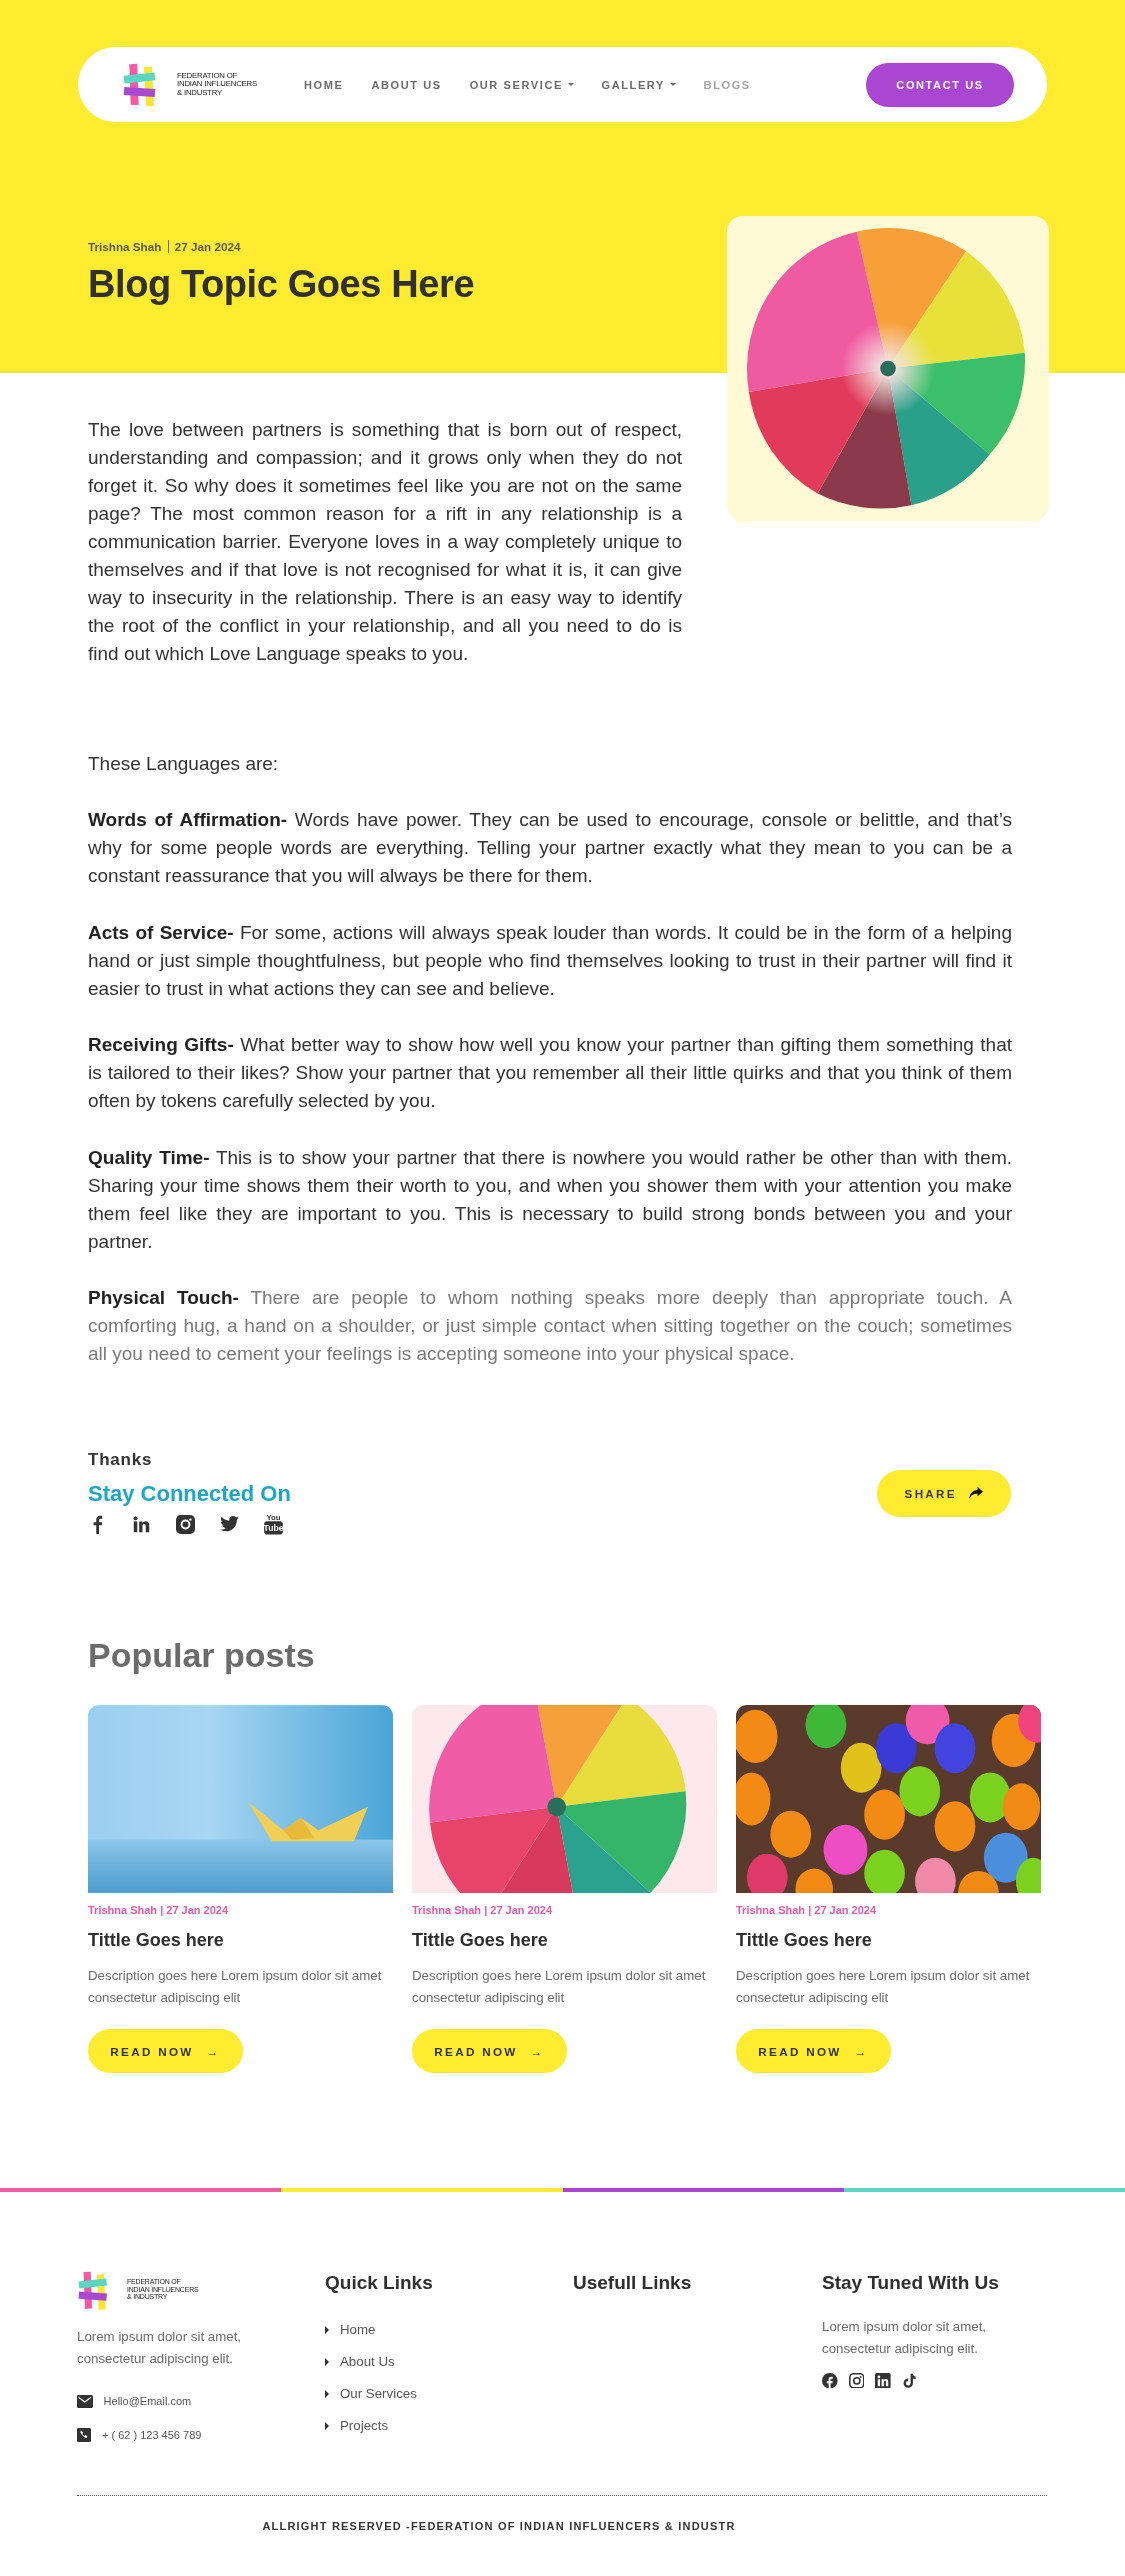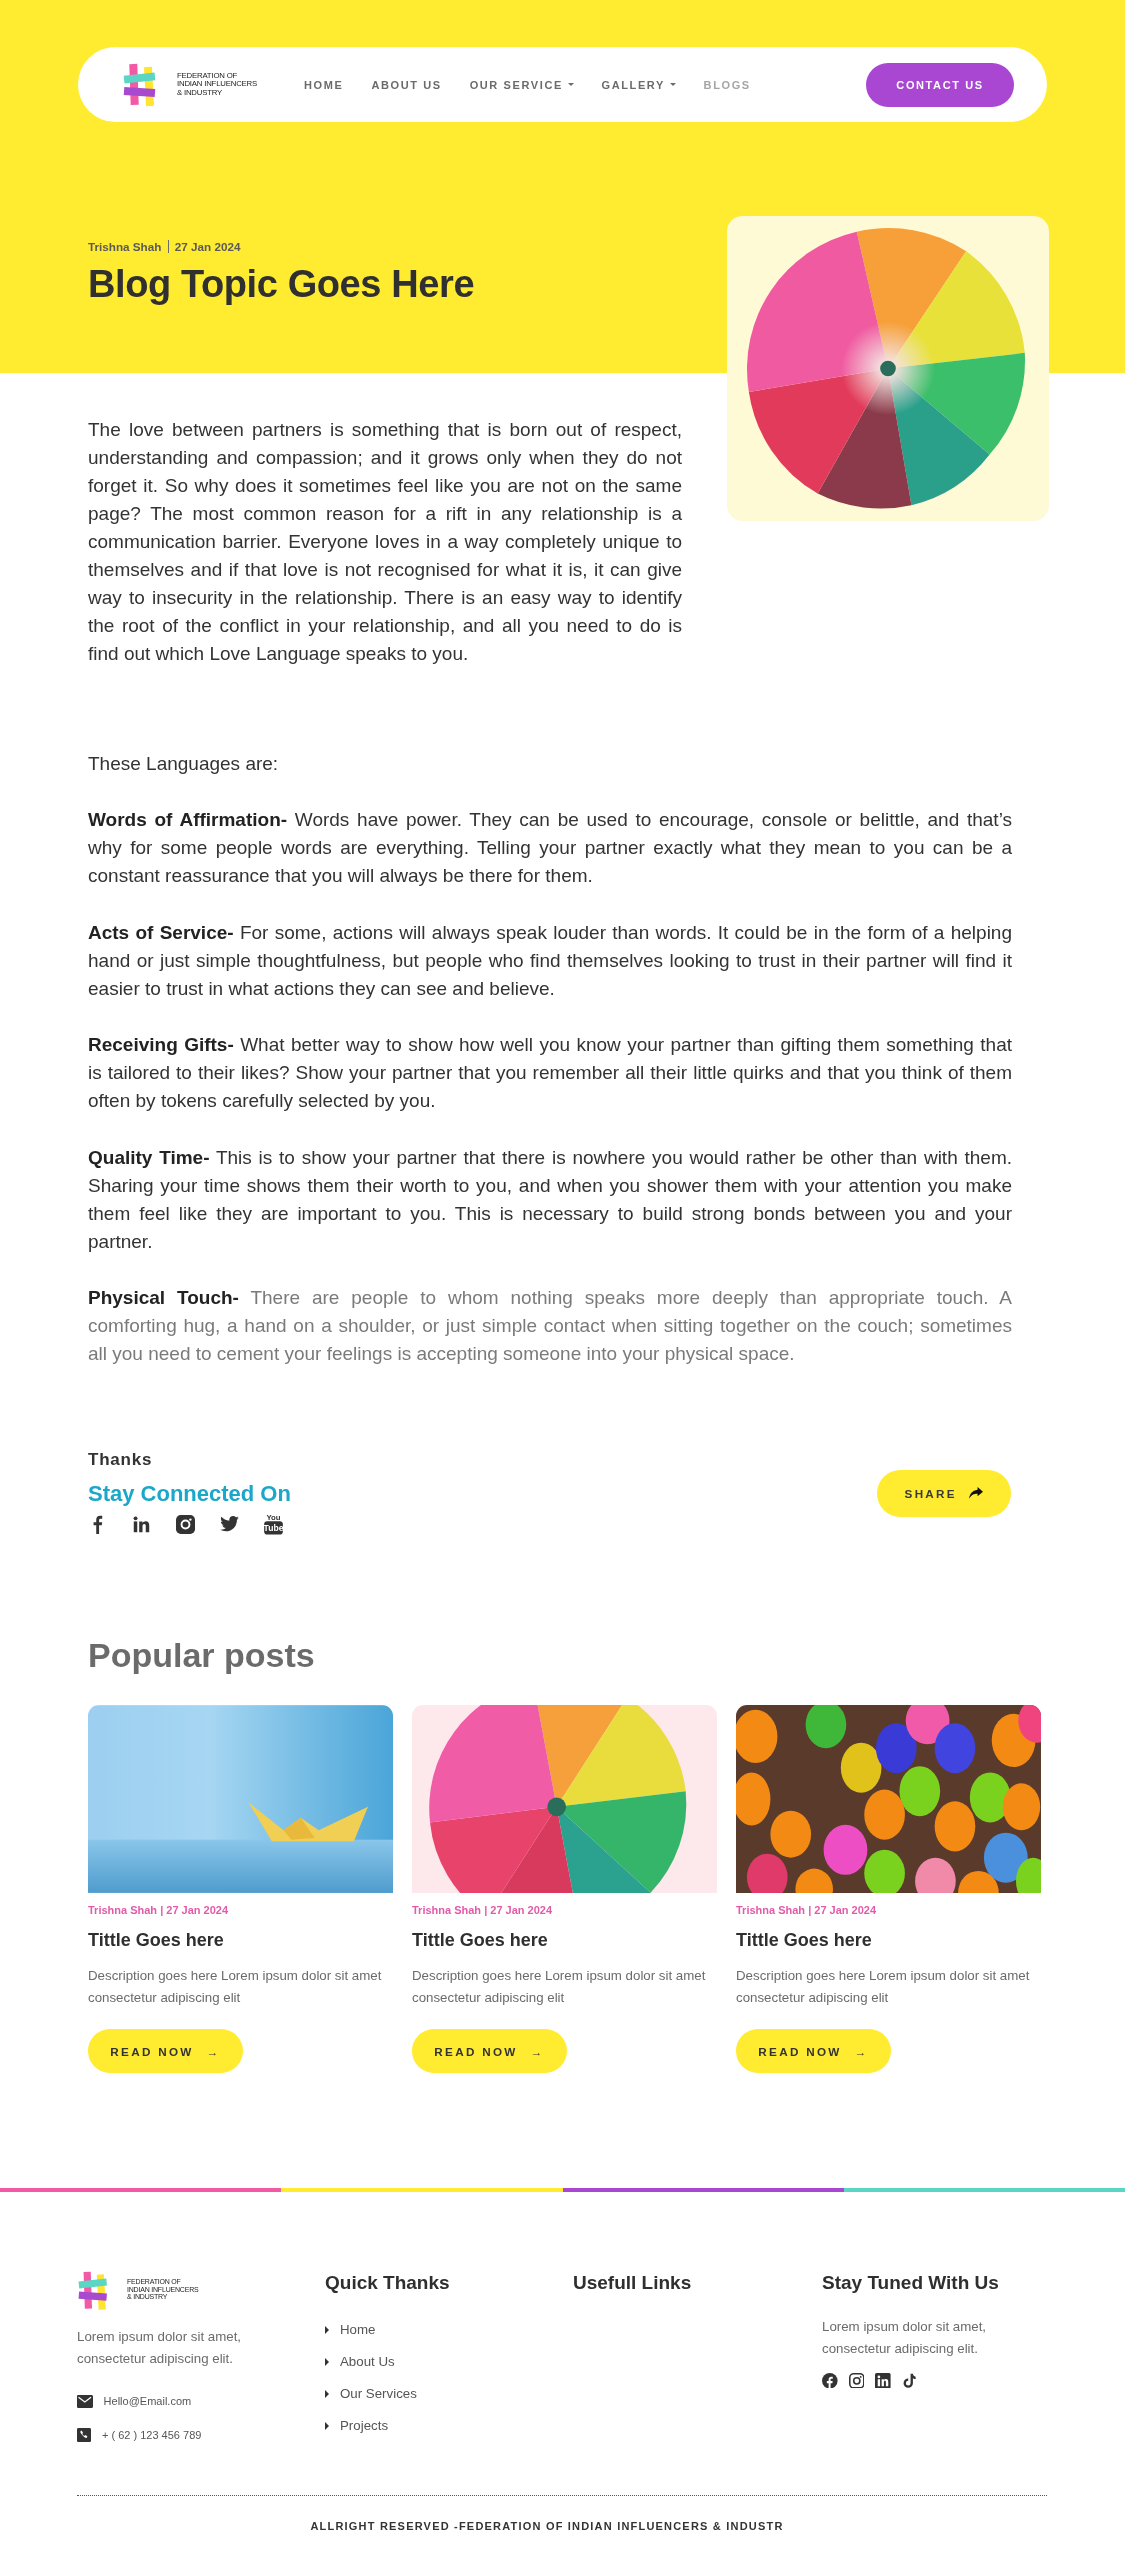--- a/index.html
+++ b/index.html
@@ -71,21 +71,21 @@
   .f-links { margin-top: 28px; display: flex; flex-direction: column; gap: 17px; }
   .f-link { display: flex; align-items: center; gap: 11px; font-size: 13.3px; color: #555; cursor: pointer; }
   .tri { width: 0; height: 0; border-top: 4.7px solid transparent; border-bottom: 4.7px solid transparent; border-left: 4.7px solid #333; }
   .q-col { left: 325px; top: 80px; }
   .u-col { left: 573px; top: 80px; }
   .s-col { left: 822px; top: 80px; }
   .s-text { margin-top: 22px; font-size: 13.3px; line-height: 22px; color: #6b6b6b; width: 203px; }
   .s-icons { margin-top: 12.5px; display: flex; gap: 11px; }
   .s-icon { width: 15.6px; height: 15.6px; display: flex; align-items: center; justify-content: center; cursor: pointer; }
   .divider { position: absolute; left: 77px; top: 303px; width: 970px; border-top: 1.2px dotted #555; }
-  .copyright { position: absolute; left: 0; width: 998px; top: 328px; text-align: center; font-size: 11px; font-weight: bold; letter-spacing: 1.2px; color: #333; margin-left: 48px; }
+  .copyright { position: absolute; left: 0; width: 998px; top: 328px; text-align: center; font-size: 11px; font-weight: bold; letter-spacing: 1.2px; color: #333; }
 </style>
 </head>
 <body>
 
 <div class="hero-band"></div>
 
 <nav class="navbar">
   <div class="logo">
     <div class="logo-mark">
       <span class="lm-pink"></span>
@@ -334,21 +334,21 @@
         <svg width="14" height="14" viewBox="0 0 18 18">
             <rect width="18" height="18" rx="3" fill="#333"></rect>
             <path d="M5 4c.5-.5 1.2-.4 1.5.1l1 1.6c.3.5.2 1-.2 1.3l-.7.5c.5 1.3 1.5 2.3 2.8 2.8l.5-.7c.3-.4.9-.5 1.3-.2l1.6 1c.5.3.6 1 .1 1.5l-.8.8C10.5 13.5 4.5 7.5 4.2 4.8z" fill="#fff"></path>
           </svg>
       </span>
       <span>+ ( 62 ) 123 456 789</span>
     </div>
   </div>
 
   <div class="f-col q-col">
-    <h3 class="f-heading">Quick Thanks</h3>
+    <h3 class="f-heading">Quick Links</h3>
     <div class="f-links">
       <a class="f-link">
           <span class="tri"></span>
           <span>Home</span>
         </a>
       <a class="f-link">
           <span class="tri"></span>
           <span>About Us</span>
         </a>
       <a class="f-link">

